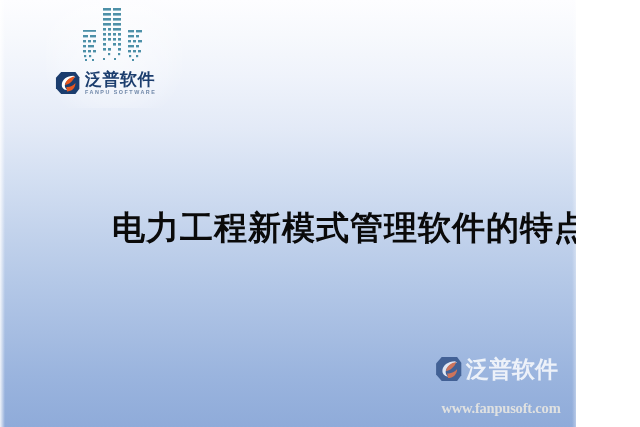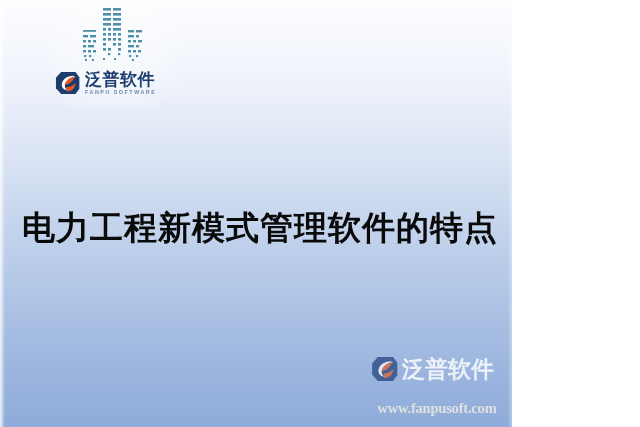--- a/index.html
+++ b/index.html
@@ -6,21 +6,21 @@
     margin: 0;
     padding: 0;
     background: #ffffff;
   }
   body {
     font-family: "DejaVu Sans", "Liberation Sans", sans-serif;
   }
 
   .slide {
     position: relative;
-    width: 512px;
+    width: 576px;
     height: 427px;
     overflow: hidden;
     background: linear-gradient(
       180deg,
       #fdfdff 0%,
       #f7f9fd 8%,
       #eff3fb 18%,
       #e3eaf7 30%,
       #d3dff2 42%,
       #c3d3ec 54%,
@@ -102,24 +102,24 @@
     font-weight: 700;
     color: #6f87a8;
     letter-spacing: 1.5px;
     margin-top: 2px;
     white-space: nowrap;
   }
 
   
   .title-wrap {
     position: absolute;
-    left: 4px;
+    left: 12px;
     top: 186px;
     width: 100%;
-    text-align: center;
+    text-align: right;
   }
   .main-title {
     display: inline-block;
     font-family: "DejaVu Sans", "Liberation Sans", sans-serif;
     font-size: 33px;
     font-weight: 700;
     color: #0a0a0a;
     letter-spacing: 1px;
     white-space: nowrap;
     line-height: 1.24;

